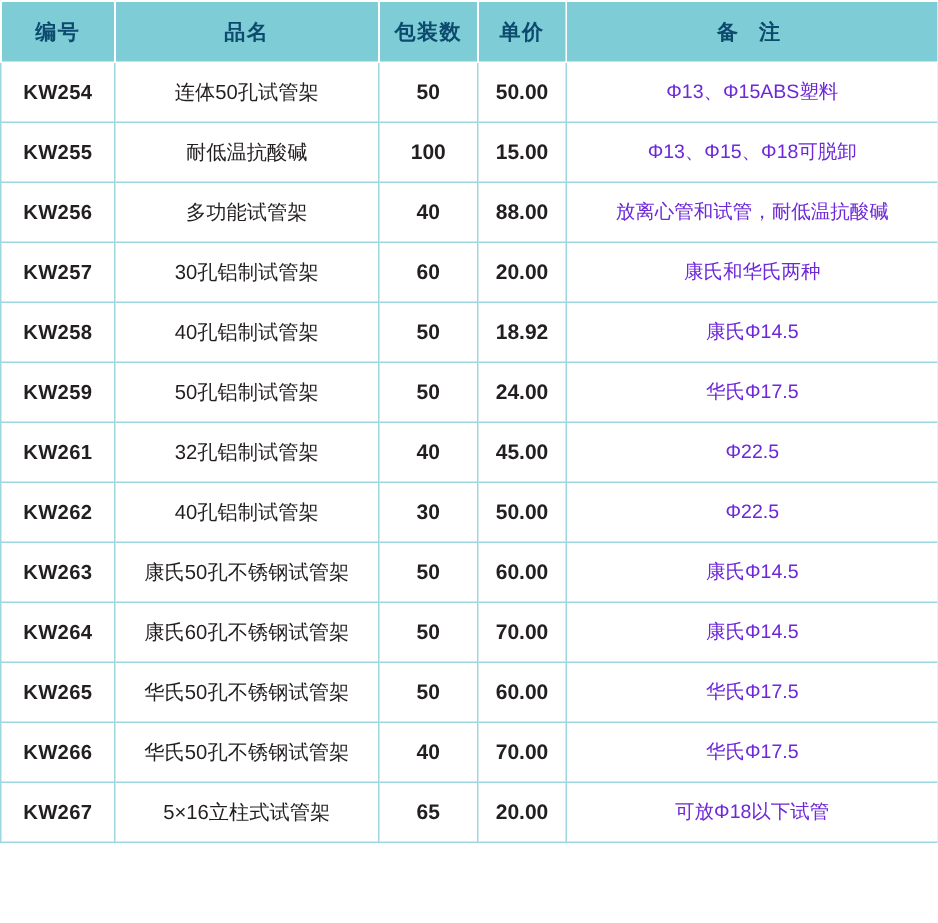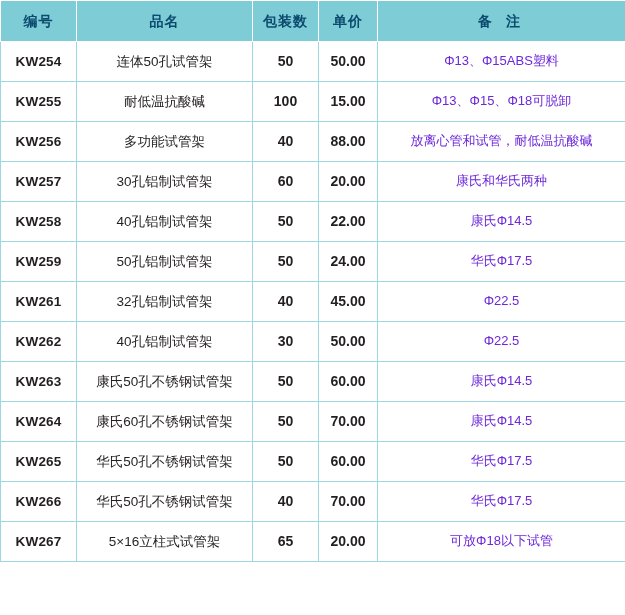--- a/index.html
+++ b/index.html
@@ -118,21 +118,21 @@
         <td class="code">KW257</td>
         <td class="name">30孔铝制试管架</td>
         <td class="pack">60</td>
         <td class="price">20.00</td>
         <td class="note">康氏和华氏两种</td>
       </tr>
       <tr>
         <td class="code">KW258</td>
         <td class="name">40孔铝制试管架</td>
         <td class="pack">50</td>
-        <td class="price">22.00</td>
+        <td class="price">18.92</td>
         <td class="note">康氏Φ14.5</td>
       </tr>
       <tr>
         <td class="code">KW259</td>
         <td class="name">50孔铝制试管架</td>
         <td class="pack">50</td>
         <td class="price">24.00</td>
         <td class="note">华氏Φ17.5</td>
       </tr>
       <tr>

